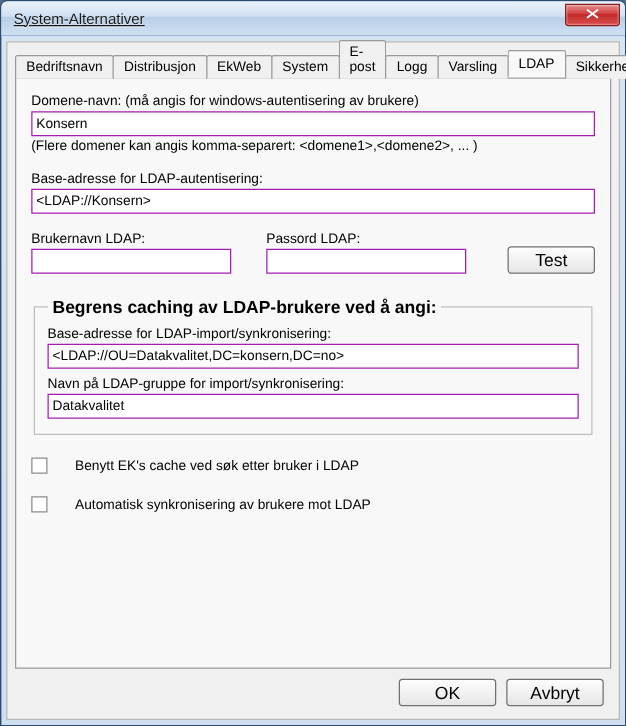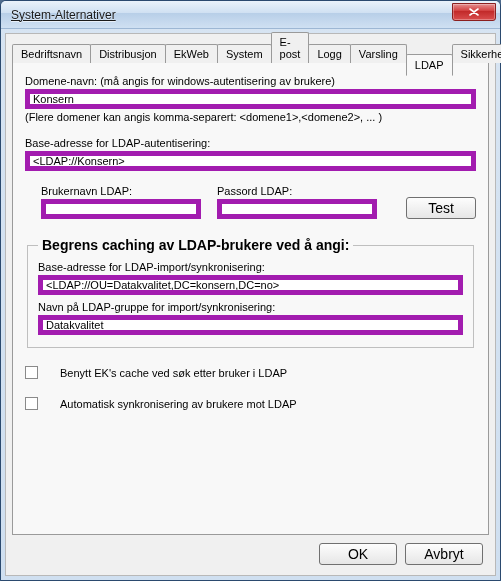--- a/index.html
+++ b/index.html
@@ -78,21 +78,21 @@
     background: #f0f0f0;
     margin-right: -1px;
     font-size: 11px;
     border-radius: 2px 2px 0 0;
     position: relative;
     top: 1px;
     cursor: default;
   }
   .tab.active {
     background: #f8f8f8;
-    top: 14px;
+    top: 0;
     padding-top: 4px;
     padding-bottom: 4px;
     z-index: 3;
     border-bottom: 1px solid #f8f8f8;
   }
   .tabpanel {
     border: 1px solid #9a9a9a;
     flex: 1;
     background: #f8f8f8;
     padding: 12px 12px 8px 12px;
@@ -101,35 +101,34 @@
     display: flex;
     flex-direction: column;
   }
   .lbl {
     color: #000;
     margin-bottom: 2px;
   }
   .txt {
     width: 100%;
     height: 20px;
-    border: 5px solid #a21caf;
+    border: 1px solid #a21caf;
     background: #fff;
     padding: 1px 3px;
     font-family: inherit;
     font-size: 11px;
   }
   .note {
     margin-top: 2px;
     margin-bottom: 14px;
   }
   .row2 {
     display: flex;
-    gap: 16px;
+    gap: 28px;
     align-items: flex-end;
-    margin-left: 16px;
   }
   .col { display: flex; flex-direction: column; }
   .col.w1 { width: 160px; }
   .col.w2 { width: 160px; }
   .btn {
     height: 22px;
     min-width: 70px;
     border: 1px solid #707070;
     background: linear-gradient(to bottom, #fdfdfd, #e6e6e6);
     border-radius: 3px;

